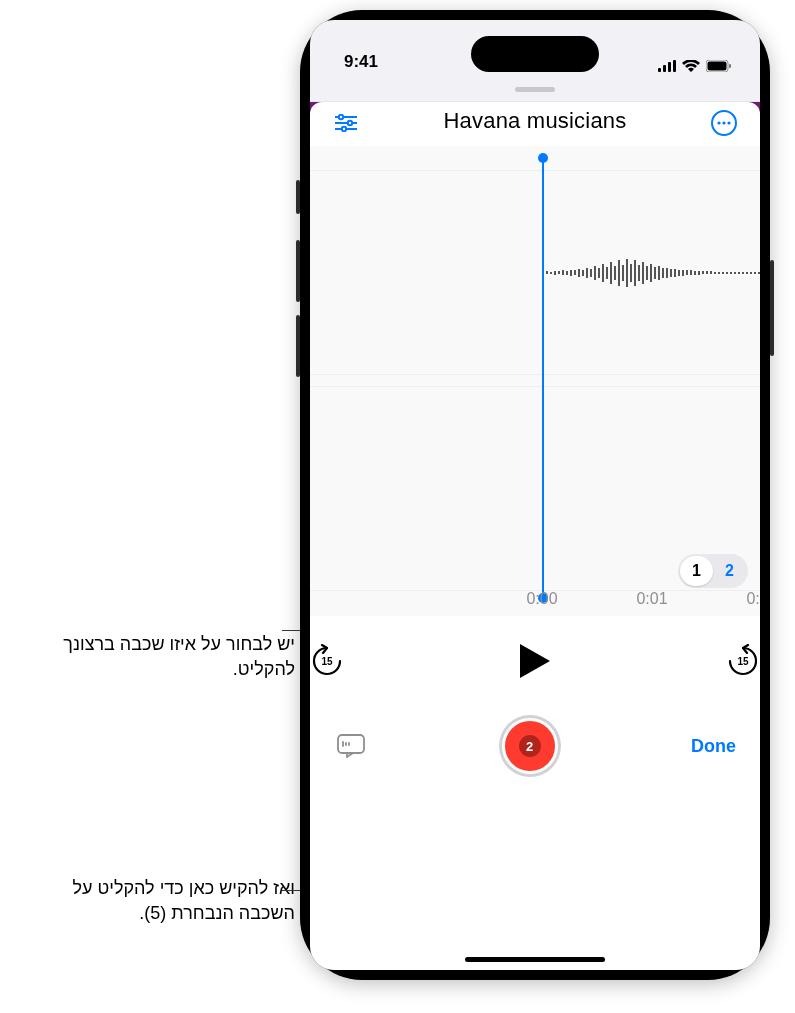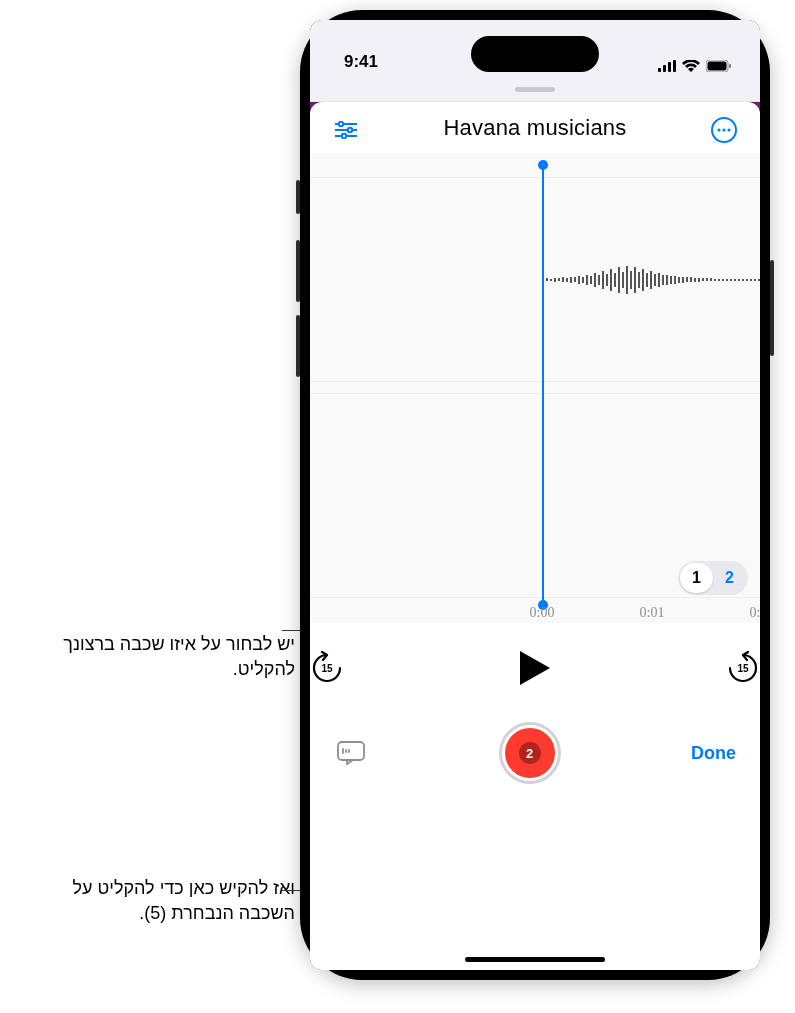--- a/index.html
+++ b/index.html
@@ -20,21 +20,21 @@
     width: 470px;
     height: 970px;
     border-radius: 62px;
     background: #000;
     padding: 10px;
     box-shadow: 0 4px 20px rgba(0,0,0,0.25);
   }
   .phone-inner {
     width: 100%;
     height: 100%;
-    border-radius: 12px;
+    border-radius: 24px;
     background: #701a75;
     overflow: hidden;
     position: relative;
   }
   .notch {
     position: absolute;
     top: 16px;
     left: 50%;
     transform: translateX(-50%);
     width: 128px;
@@ -77,21 +77,21 @@
   
   .sheet {
     background:#fff;
     border-top-left-radius: 12px;
     border-top-right-radius: 12px;
     position: relative;
     height: calc(100% - 82px);
     display:flex; flex-direction:column;
   }
   .header {
-    padding: 13px 16px 8px;
+    padding: 6px 16px 8px;
     display:flex; align-items:flex-start; justify-content:flex-end;
   }
   .hdr-left, .hdr-right { width:40px; display:flex; justify-content:center; }
   .hdr-center { flex:1; text-align:center; }
   .title { font-size: 22px; font-weight:400; color:#000; letter-spacing:0.2px; }
   .subtitle { font-size: 13px; color:#8e8e93; margin-top:2px; }
 
   .icon-btn { width:30px; height:30px; display:flex; align-items:center; justify-content:center; color:#007aff; }
 
   
@@ -163,25 +163,24 @@
     display:flex; align-items:center; justify-content:center;
     border-radius:15px;
     font-size:16px;
   }
   .pill-opt.sel-white { background:#fff; color:#000; box-shadow:0 1px 2px rgba(0,0,0,0.15); }
   .pill-opt.sel-blue { color:#007aff; }
 
   
   .ruler {
     position:absolute;
-    left:0; right:0; bottom:0;
+    left:0; right:0; bottom:8px;
     height: 18px;
-    font-size:14px;
+    font-size:16px;
     color:#8e8e93;
-    font-family:Liberation Serif, serif;
   }
   .ruler span { position:absolute; transform:translateX(-50%); }
 
   
   .time-display {
     text-align:center;
     font-size: 40px;
     font-weight:300;
     letter-spacing:1px;
     margin-top: 24px;

